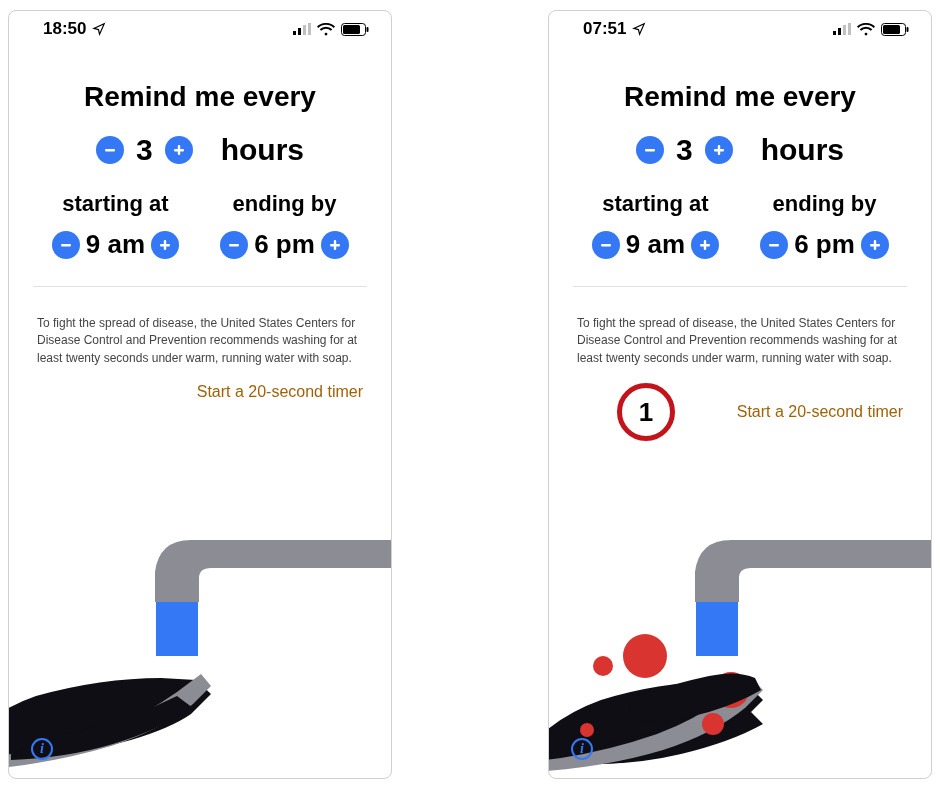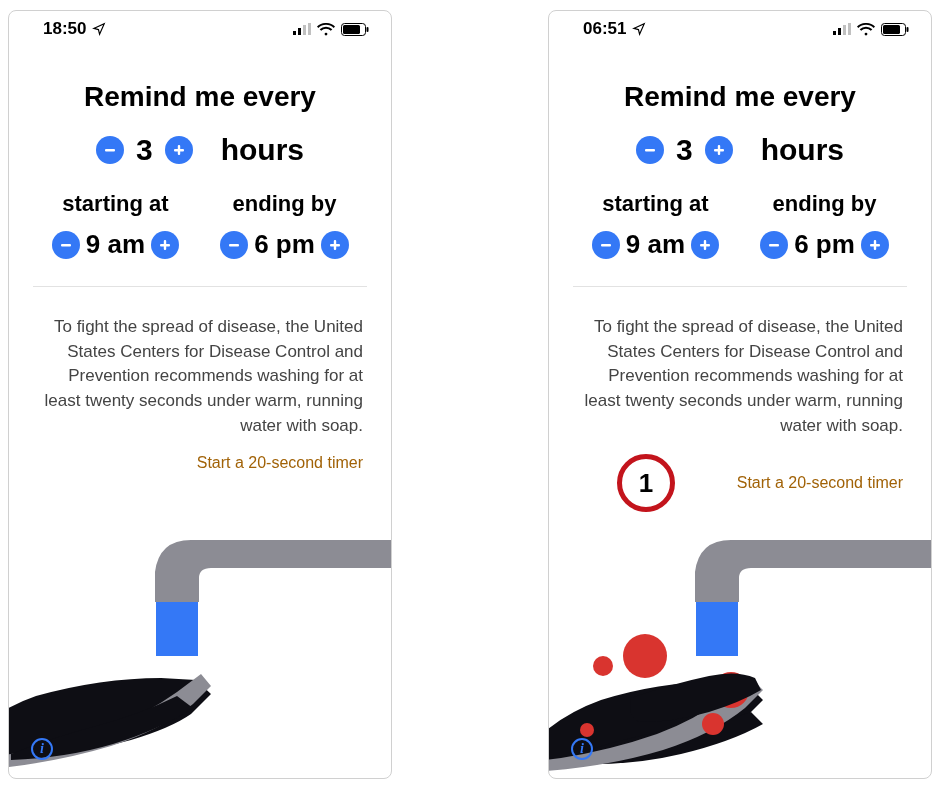--- a/index.html
+++ b/index.html
@@ -106,24 +106,24 @@
     padding: 0 6px;
   }
   .divider {
     border: none;
     border-top: 1px solid #e2e2e2;
     margin: 0 24px;
   }
   
   .info-text {
     padding: 28px 28px 6px 28px;
-    font-size: 17px;
+    font-size: 12px;
     line-height: 1.45;
     color: #444;
-    text-align: right;
+    text-align: left;
   }
   .link-row {
     display: flex;
     align-items: center;
     justify-content: flex-end;
     padding: 10px 28px 18px 28px;
     gap: 20px;
   }
   .link-row.with-timer { justify-content: space-between; }
   .timer-badge {
@@ -295,21 +295,21 @@
     </svg>
   </div>
 
   <div class="info-icon">i</div>
 </div>
 
 <div class="phone">
 
   <div class="status-bar">
     <div class="status-left">
-      <span>06:51</span>
+      <span>07:51</span>
       <span class="sb-icon">
         <svg width="14" height="14" viewBox="0 0 24 24">
             <path fill="none" stroke="#000" stroke-width="2" d="M3 11 L21 3 L13 21 L11 13 Z"></path>
           </svg>
       </span>
     </div>
     <div class="status-right">
       <span class="sb-icon">
         <svg width="18" height="12" viewBox="0 0 18 12">
             <rect x="0" y="8" width="3" height="4" fill="#000"></rect>

